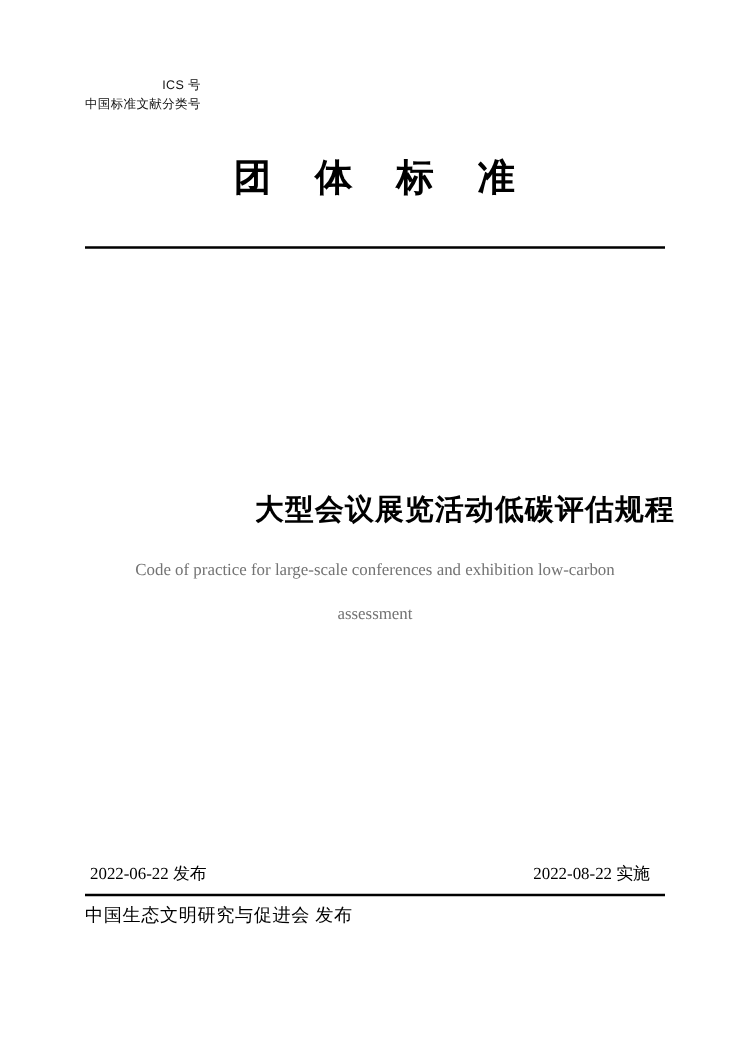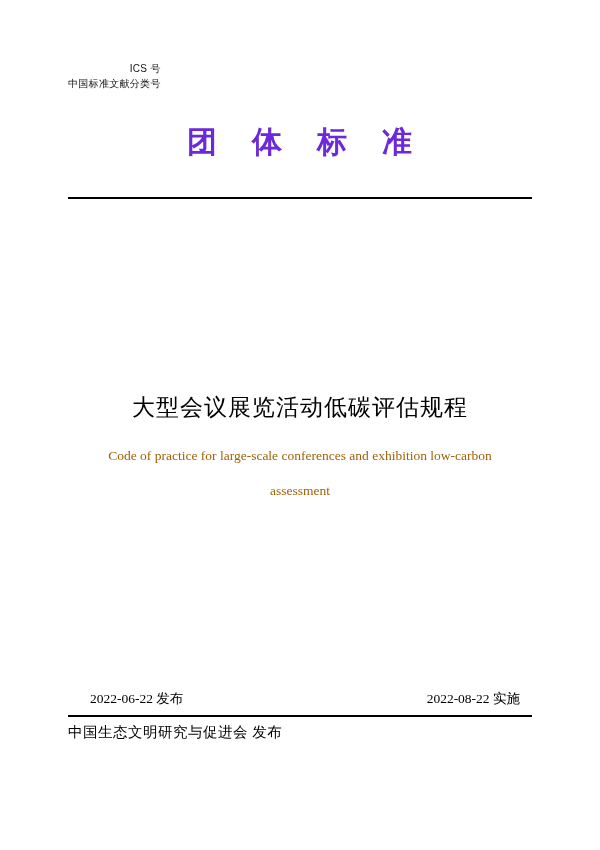--- a/index.html
+++ b/index.html
@@ -37,21 +37,21 @@
   .std-title {
     position: absolute;
     left: 68px;
     top: 122px;
     width: 464px;
     text-align: center;
     font-family: "Liberation Serif", serif;
     font-weight: bold;
     font-size: 30px;
     letter-spacing: 1px;
-    color: #6d28d9;
+    color: #000000;
   }
   .std-title span {
     display: inline-block;
     padding: 0 17px;
   }
   .std-number {
     position: absolute;
     right: 68px;
     top: 175px;
     font-family: "Liberation Serif", serif;
@@ -63,51 +63,50 @@
     left: 68px;
     top: 197px;
     width: 464px;
     border-top: 2px solid #000;
   }
   .doc-title {
     position: absolute;
     left: 60px;
     top: 392px;
     width: 480px;
-    text-align: center;
+    text-align: right;
     font-family: "Liberation Serif", serif;
-    font-weight: normal;
+    font-weight: bold;
     font-size: 23px;
     letter-spacing: 1px;
   }
   .doc-subtitle {
     position: absolute;
     left: 60px;
     top: 438px;
     width: 480px;
     text-align: center;
     font-family: "Liberation Serif", serif;
     font-size: 13.5px;
     line-height: 2.6;
-    color: #a16207;
+    color: #737373;
   }
   .issue-row {
     position: absolute;
     left: 68px;
     top: 690px;
     width: 464px;
     display: flex;
     justify-content: space-between;
     align-items: baseline;
     font-family: "Liberation Serif", serif;
     font-size: 13.5px;
   }
   .issue-row .left {
     padding-left: 4px;
-    margin-left: 18px;
   }
   .issue-row .right {
     padding-right: 12px;
   }
   .rule-bottom {
     position: absolute;
     left: 68px;
     top: 715px;
     width: 464px;
     border-top: 2px solid #000;

